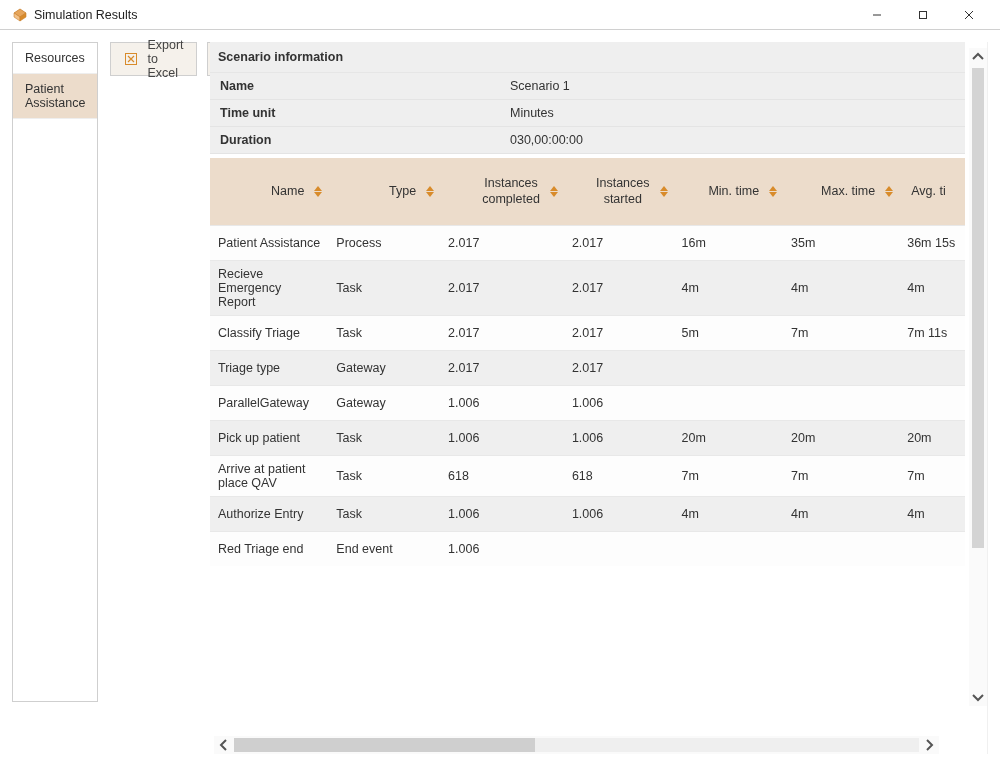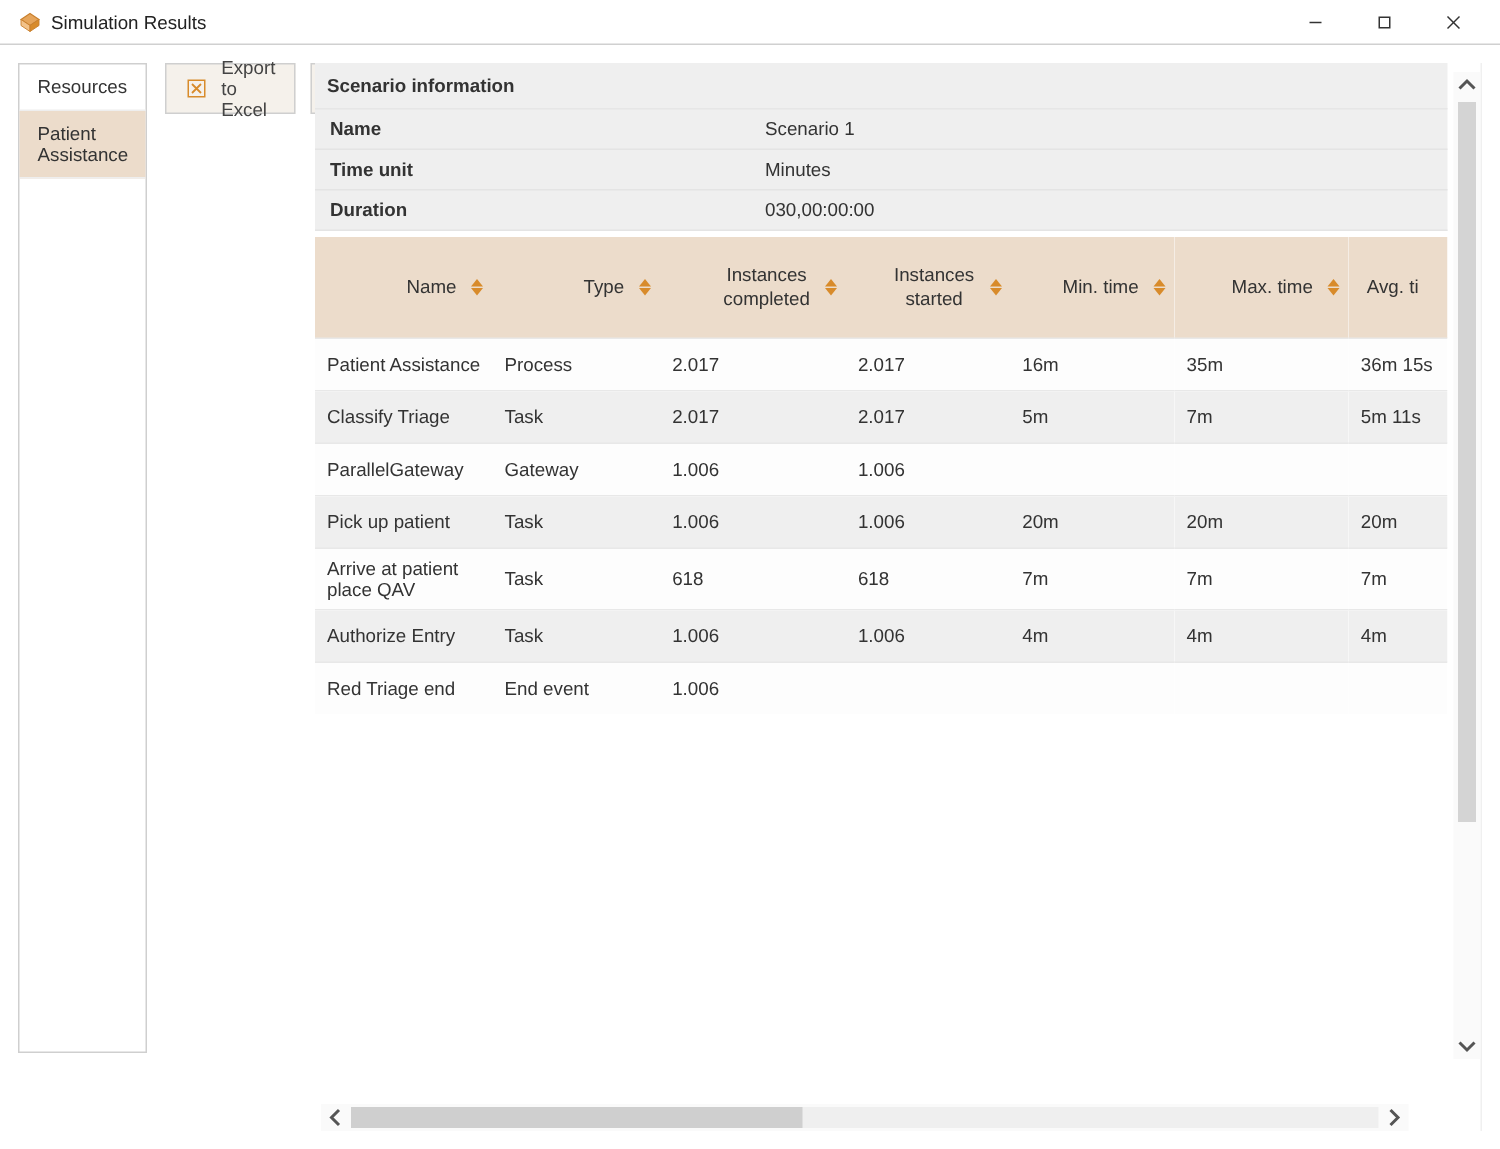--- a/index.html
+++ b/index.html
@@ -417,28 +417,46 @@
         <tbody id="tbody">
             <tr>
               <td class="name">Patient Assistance</td>
               <td>Process</td>
               <td>2.017</td>
               <td>2.017</td>
               <td>16m</td>
               <td>35m</td>
               <td>36m 15s</td>
             </tr>
+            <tr class="two-line">
+              <td class="name">Recieve Emergency Report</td>
+              <td>Task</td>
+              <td>2.017</td>
+              <td>2.017</td>
+              <td>4m</td>
+              <td>4m</td>
+              <td>4m</td>
+            </tr>
             <tr>
               <td class="name">Classify Triage</td>
               <td>Task</td>
               <td>2.017</td>
               <td>2.017</td>
               <td>5m</td>
               <td>7m</td>
-              <td>5m 11s</td>
+              <td>7m 11s</td>
+            </tr>
+            <tr>
+              <td class="name">Triage type</td>
+              <td>Gateway</td>
+              <td>2.017</td>
+              <td>2.017</td>
+              <td></td>
+              <td></td>
+              <td></td>
             </tr>
             <tr>
               <td class="name">ParallelGateway</td>
               <td>Gateway</td>
               <td>1.006</td>
               <td>1.006</td>
               <td></td>
               <td></td>
               <td></td>
             </tr>

